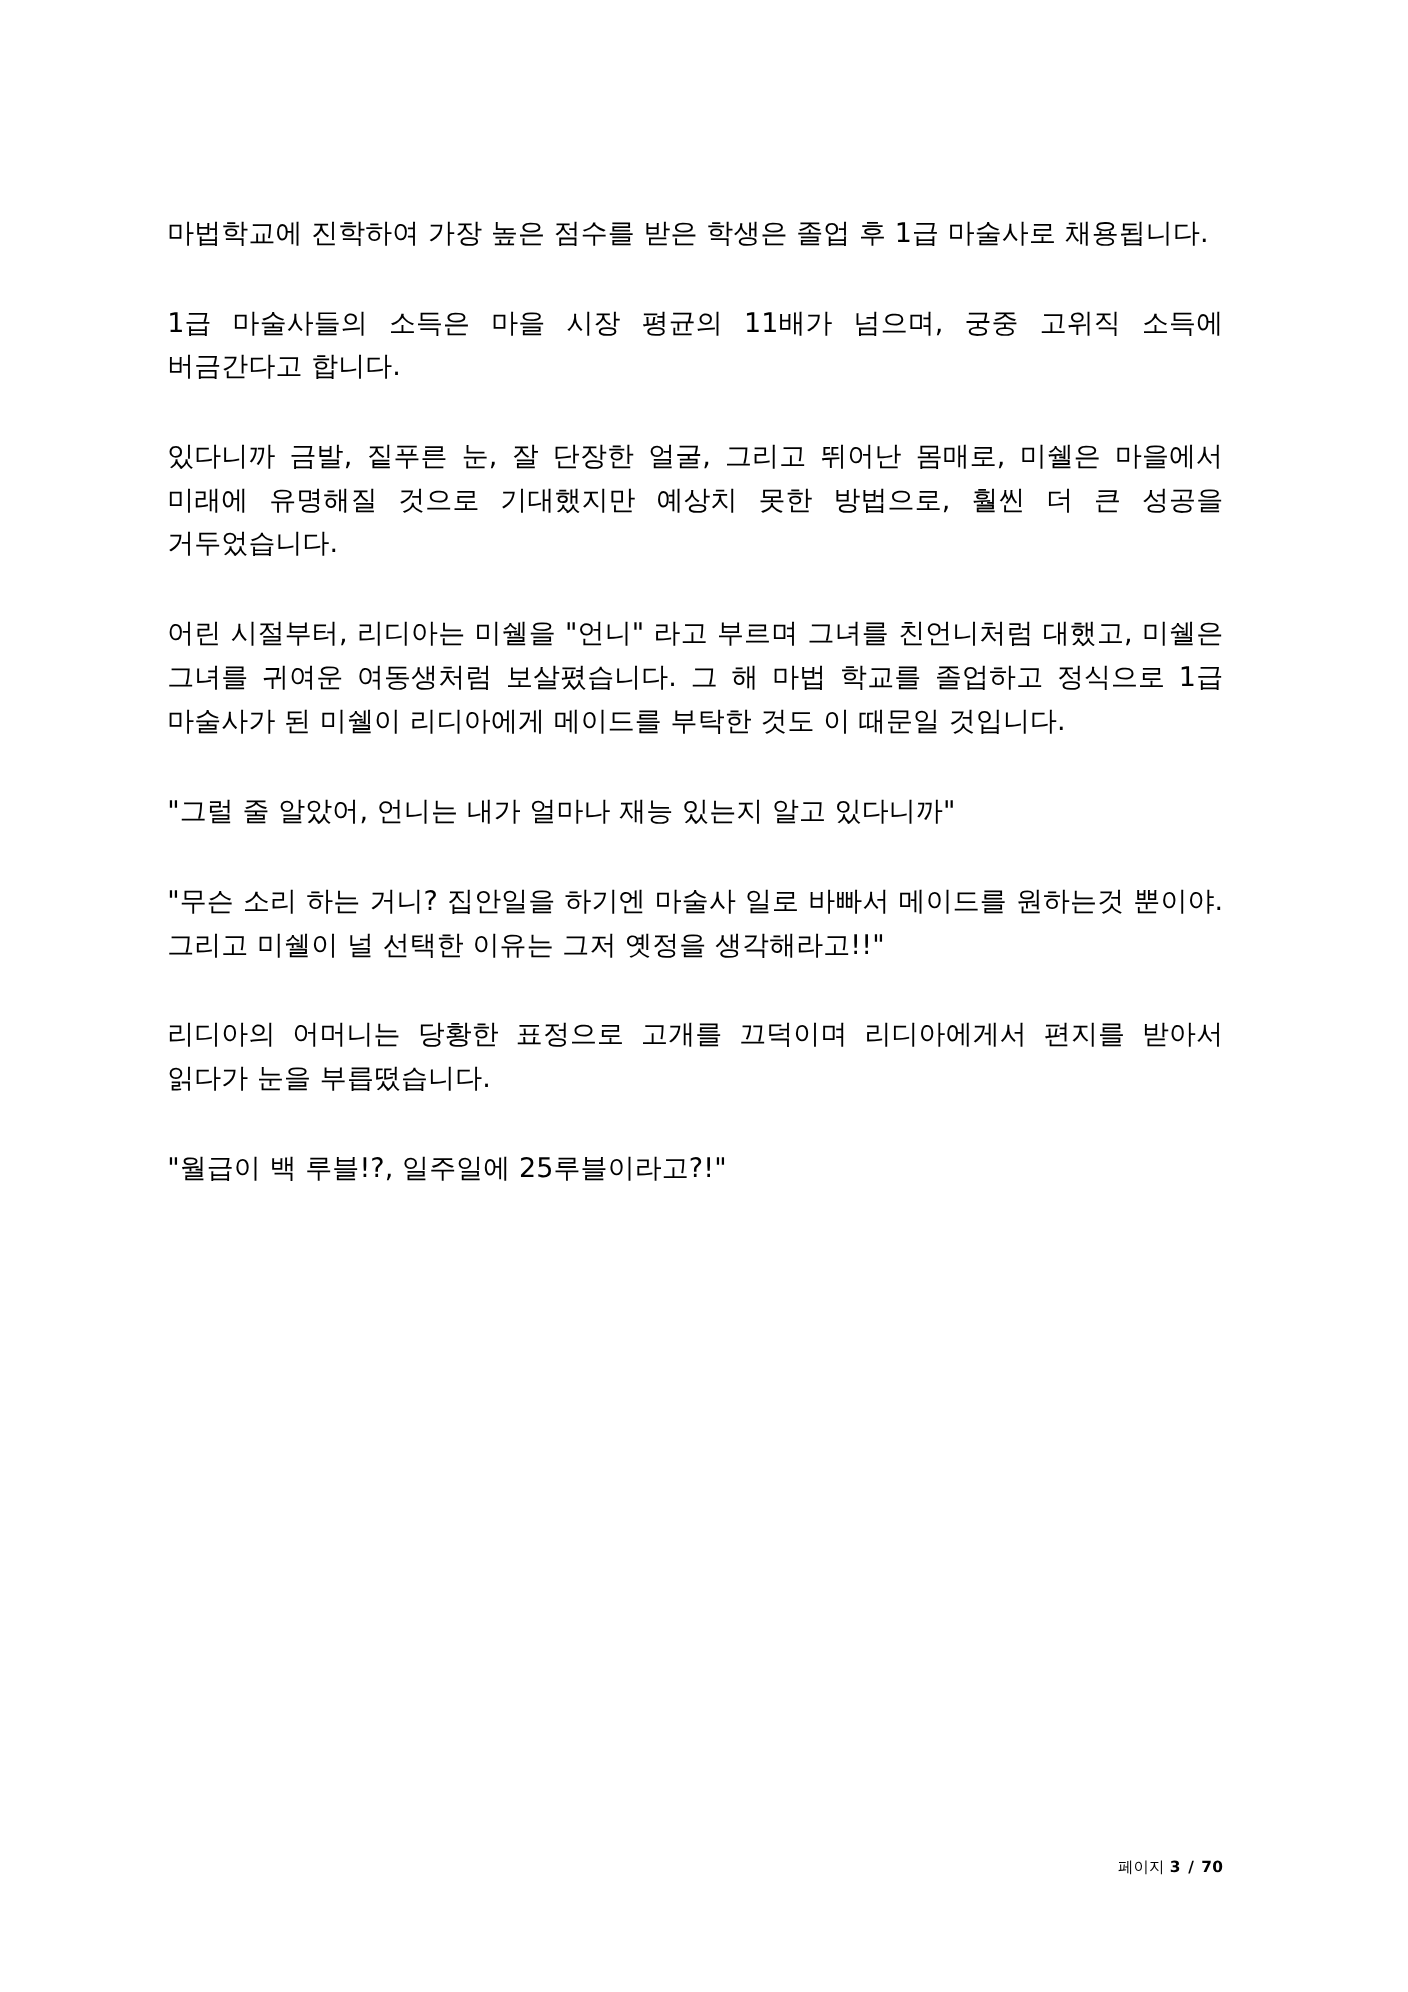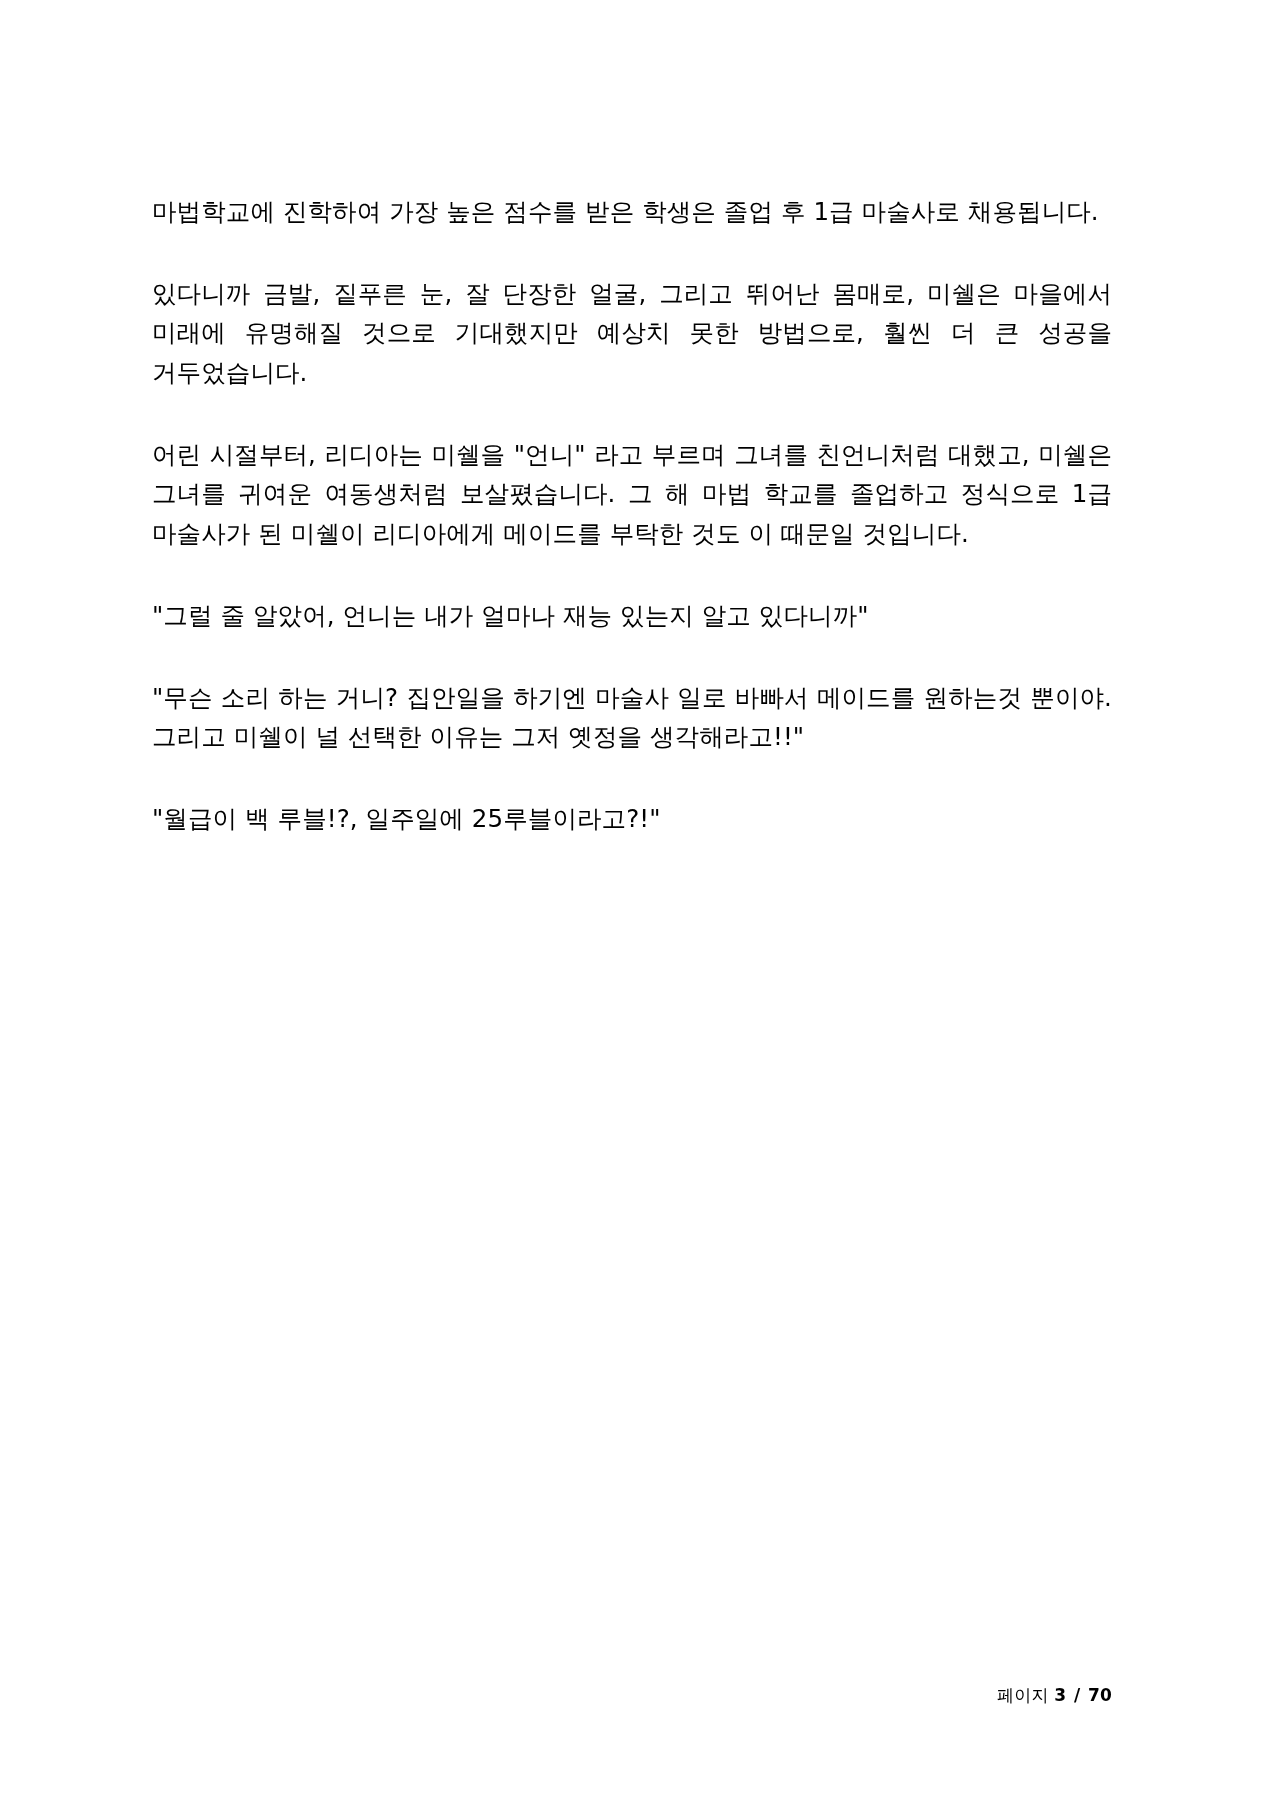--- a/index.html
+++ b/index.html
@@ -41,39 +41,41 @@
     letter-spacing: 0.1px;
   }
   .para:last-of-type {
     margin-bottom: 0;
   }
   
   .footer {
     position: absolute;
     right: 168px;
     bottom: 128px;
-    font-size: 17px;
+    font-size: 14px;
     letter-spacing: 0.2px;
     white-space: nowrap;
   }
   .footer .lbl { font-weight: normal; }
   .footer .num { font-weight: bold; }
   .footer .sep { font-weight: bold; padding: 0 2px; }
 </style>
 </head>
 <body>
 
 <div class="page">
 
   <div class="content">
     <p class="para">마법학교에 진학하여 가장 높은 점수를 받은 학생은 졸업 후 1급 마술사로 채용됩니다.</p>
+    <p class="para">1급 마술사들의 소득은 마을 시장 평균의 11배가 넘으며, 궁중 고위직 소득에 버금간다고 합니다.</p>
     <p class="para">있다니까 금발, 짙푸른 눈, 잘 단장한 얼굴, 그리고 뛰어난 몸매로, 미쉘은 마을에서 미래에 유명해질 것으로 기대했지만 예상치 못한 방법으로, 훨씬 더 큰 성공을 거두었습니다.</p>
     <p class="para">어린 시절부터, 리디아는 미쉘을 "언니" 라고 부르며 그녀를 친언니처럼 대했고, 미쉘은 그녀를 귀여운 여동생처럼 보살폈습니다. 그 해 마법 학교를 졸업하고 정식으로 1급 마술사가 된 미쉘이 리디아에게 메이드를 부탁한 것도 이 때문일 것입니다.</p>
     <p class="para">"그럴 줄 알았어, 언니는 내가 얼마나 재능 있는지 알고 있다니까"</p>
     <p class="para">"무슨 소리 하는 거니? 집안일을 하기엔 마술사 일로 바빠서 메이드를 원하는것 뿐이야. 그리고 미쉘이 널 선택한 이유는 그저 옛정을 생각해라고!!"</p>
+    <p class="para">리디아의 어머니는 당황한 표정으로 고개를 끄덕이며 리디아에게서 편지를 받아서 읽다가 눈을 부릅떴습니다.</p>
     <p class="para">"월급이 백 루블!?, 일주일에 25루블이라고?!"</p>
   </div>
 
   <div class="footer">
     <span class="lbl">페이지</span>
     <span class="num">3</span>
     <span class="sep">/</span>
     <span class="num">70</span>
   </div>
 

